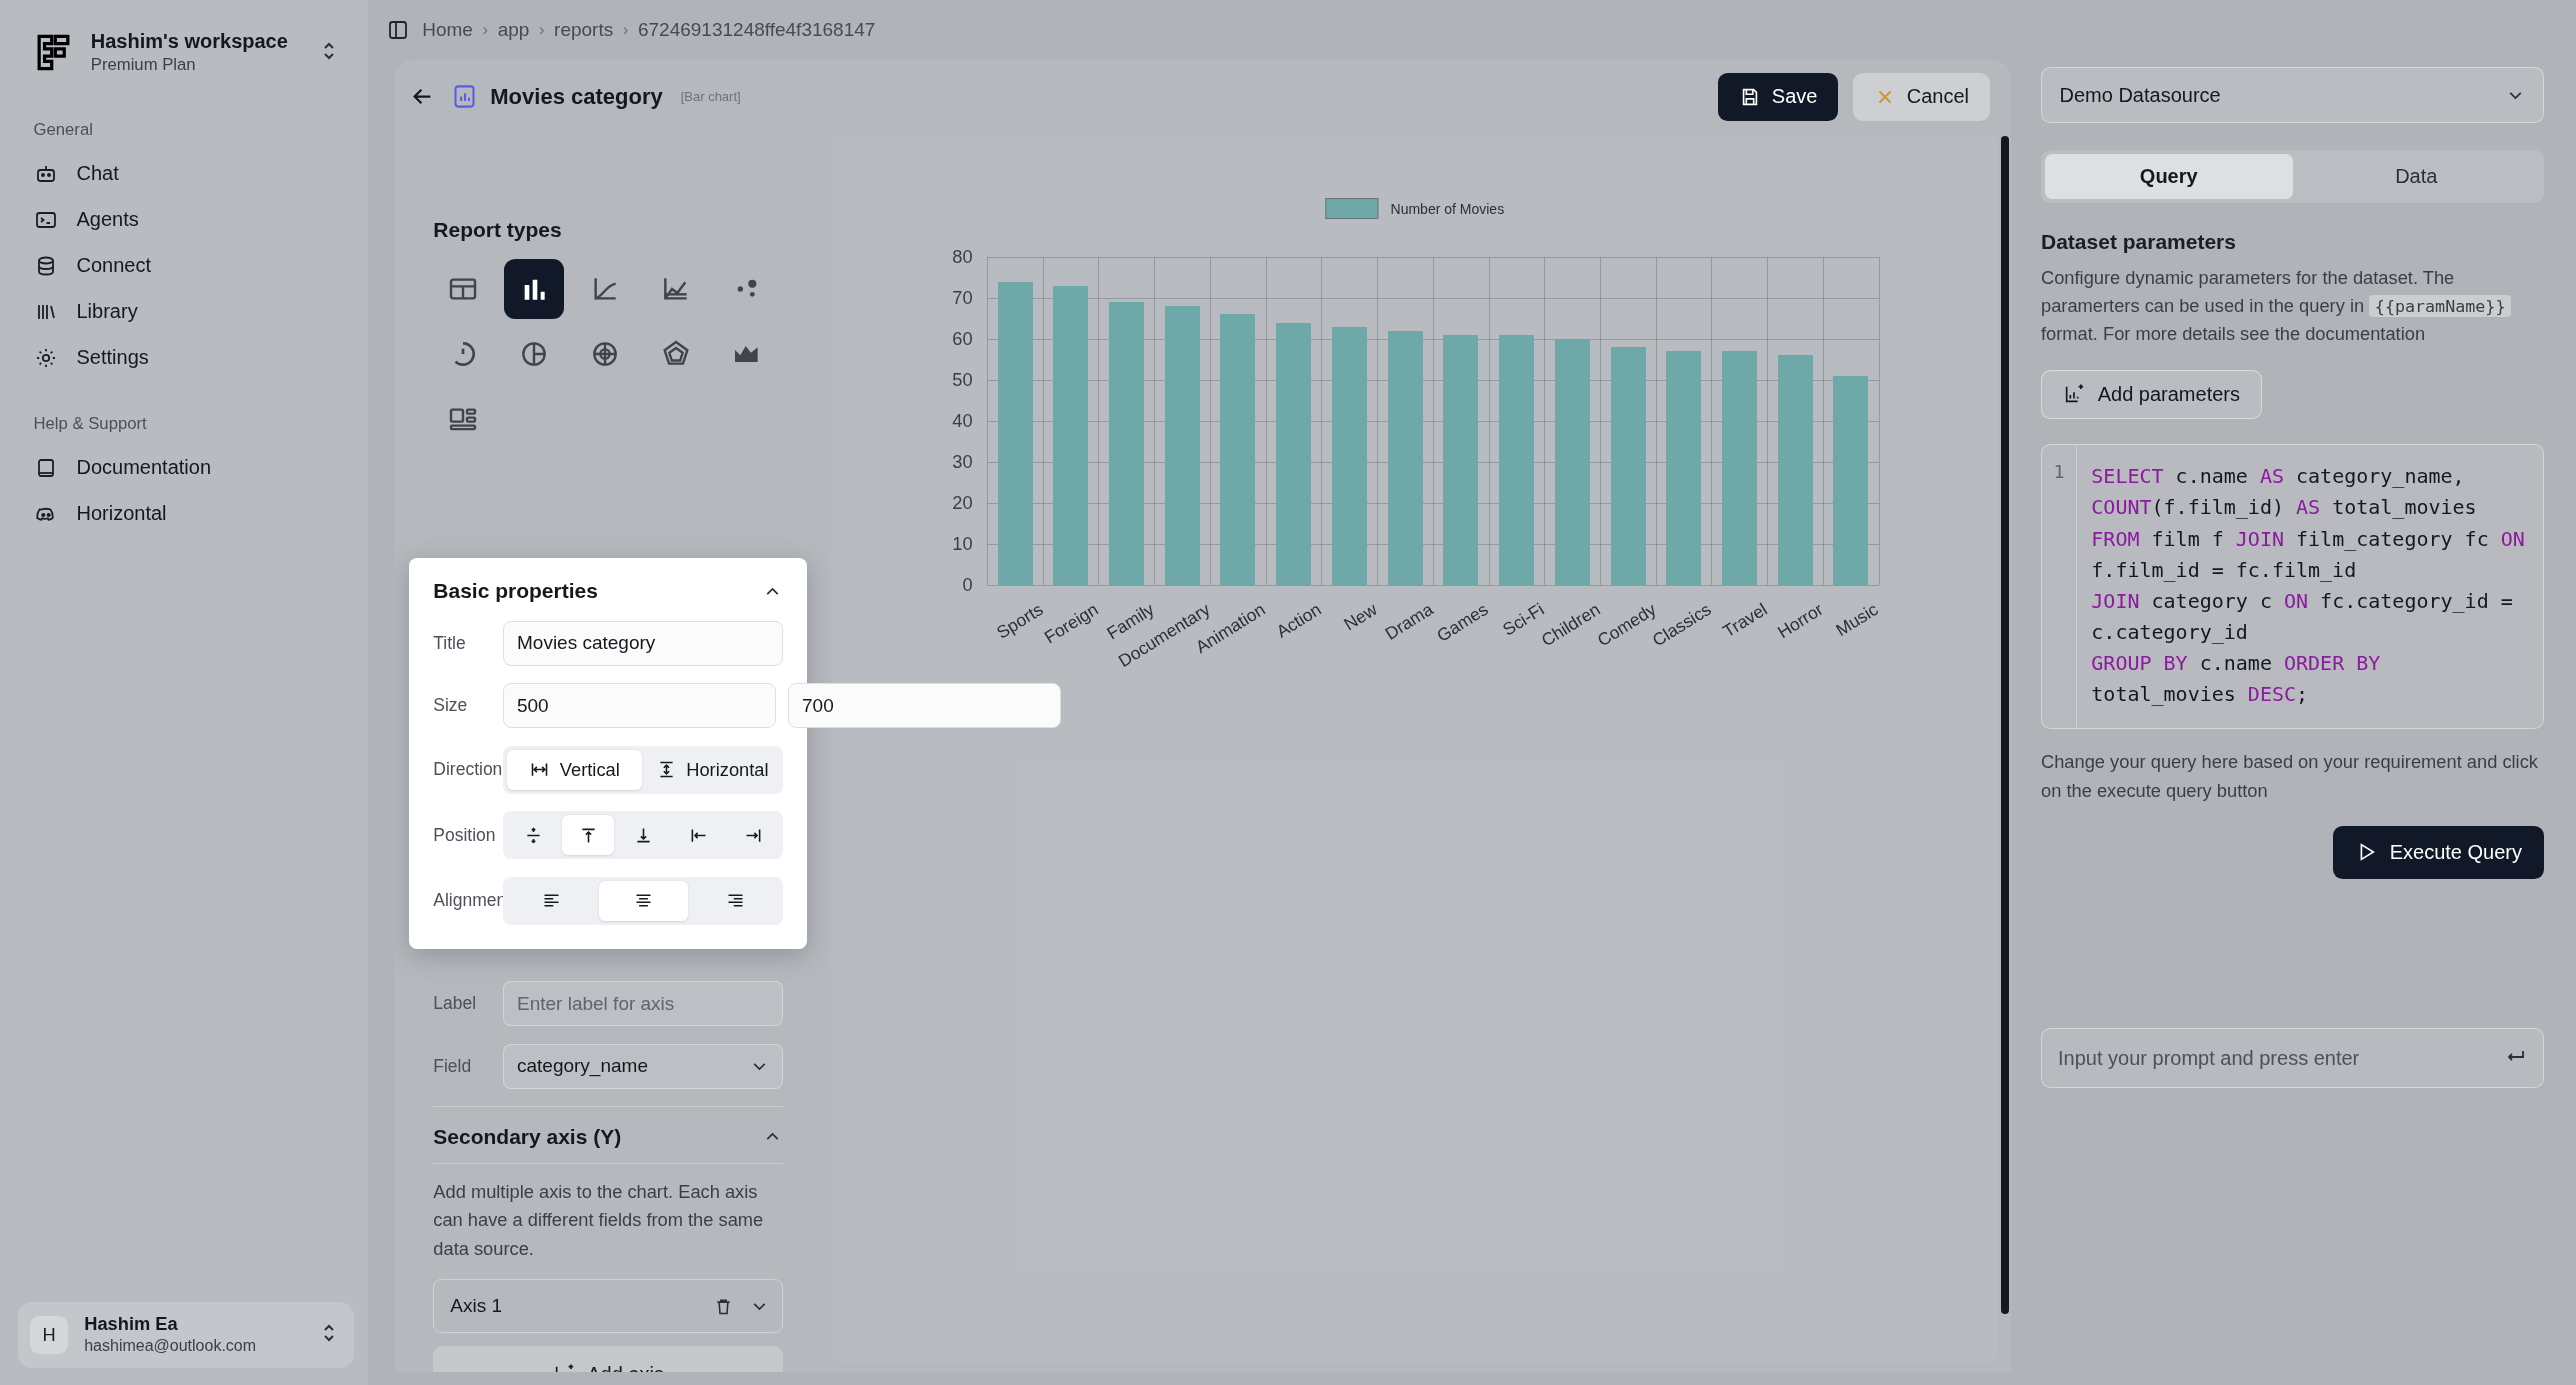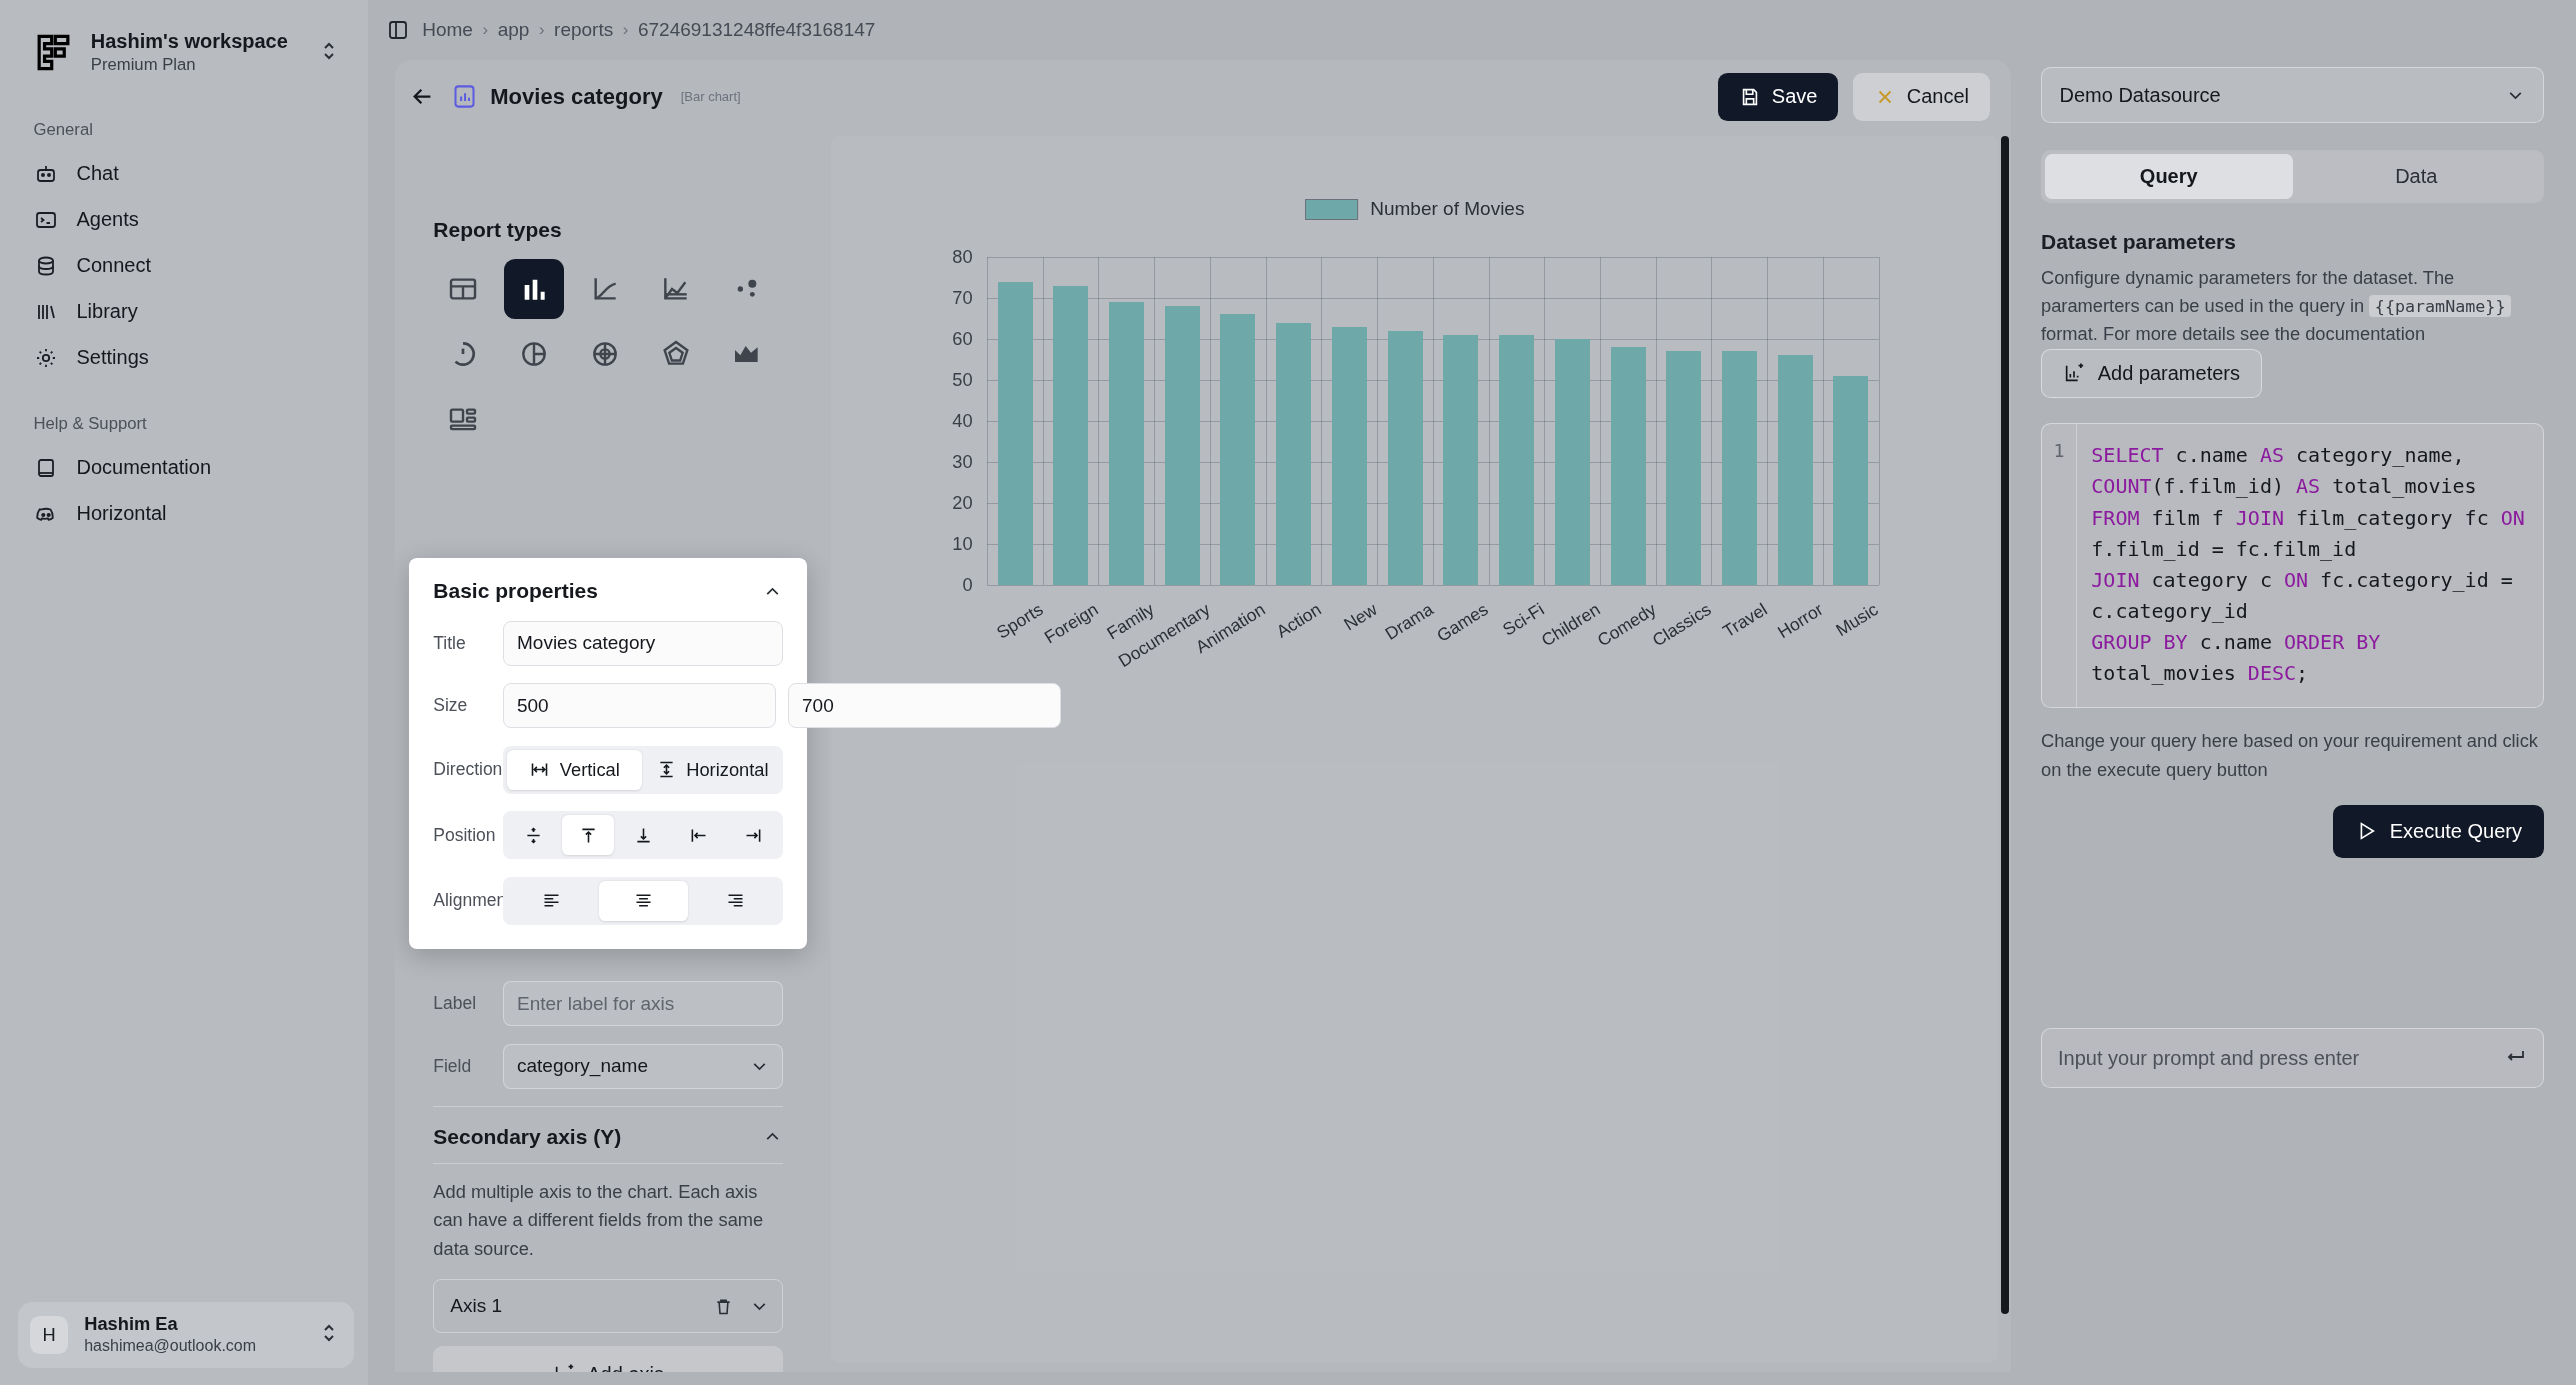--- a/index.html
+++ b/index.html
@@ -193,21 +193,21 @@
     width: 1167px; height: 1226px;
     background: rgba(255,255,255,.05);
     border-radius: 8px;
   }
   #chartwrap { position: absolute; left: 0; top: 0; width: 100%; height: 100%; }
   #legend {
     position: absolute; left: 50%; top: 62px; transform: translateX(-50%);
     display: flex; align-items: center; gap: 12.7px;
   }
   .legend-swatch { width: 53px; height: 21px; border: 0.8px solid #6b707a; }
-  .legend-label { font-size: 19px; color: #2b2f36; }
+  .legend-label { font-size: 14px; color: #2b2f36; }
 
   #plot {
     position: absolute; left: 156px; top: 121px;
     width: 892px; height: 328px;
   }
   .ytick {
     position: absolute; right: calc(100% + 14.3px);
     font-size: 18.3px; color: #3a3f47; transform: translateY(-50%);
     white-space: nowrap;
   }
@@ -251,21 +251,21 @@
     border-radius: 7.2px; font-size: 20px; color: #2b2f36; cursor: pointer;
   }
   .tab.on { background: rgba(255,255,255,.52); color: #15181d; font-weight: 700; }
   .rp-title { font-size: 21px; font-weight: 700; color: #1b1f25; margin-top: 27px; }
   .rp-desc { font-size: 18.3px; color: #3a3f47; line-height: 1.55; margin-top: 9.6px; }
   .code-inline {
     background: rgba(255,255,255,.35); border-radius: 4px;
     padding: 0.8px 5.6px; font-family: "DejaVu Sans Mono", monospace; font-size: 16.7px;
   }
   .btn-outline {
-    align-self: flex-start;
+    margin-top: 21px; align-self: flex-start;
     height: 49px; padding: 0 21px; border-radius: 9.6px;
     border: 0.8px solid rgba(255,255,255,.45); background: rgba(255,255,255,.12);
     display: flex; align-items: center; gap: 12.7px;
     font-size: 20px; color: #15181d; cursor: pointer;
   }
   #sqlbox {
     margin-top: 25.5px; border: 0.8px solid rgba(255,255,255,.40); border-radius: 9.6px;
     background: rgba(255,255,255,.10); display: flex; overflow: hidden;
   }
   .gutter {

